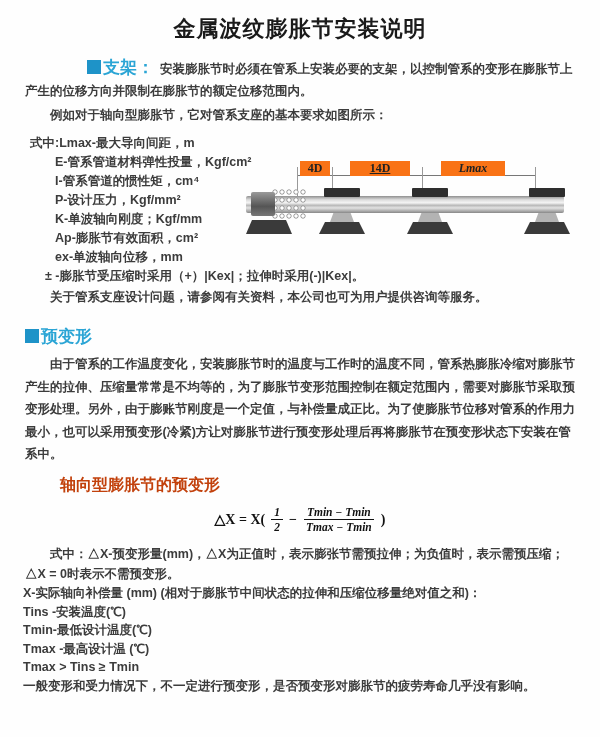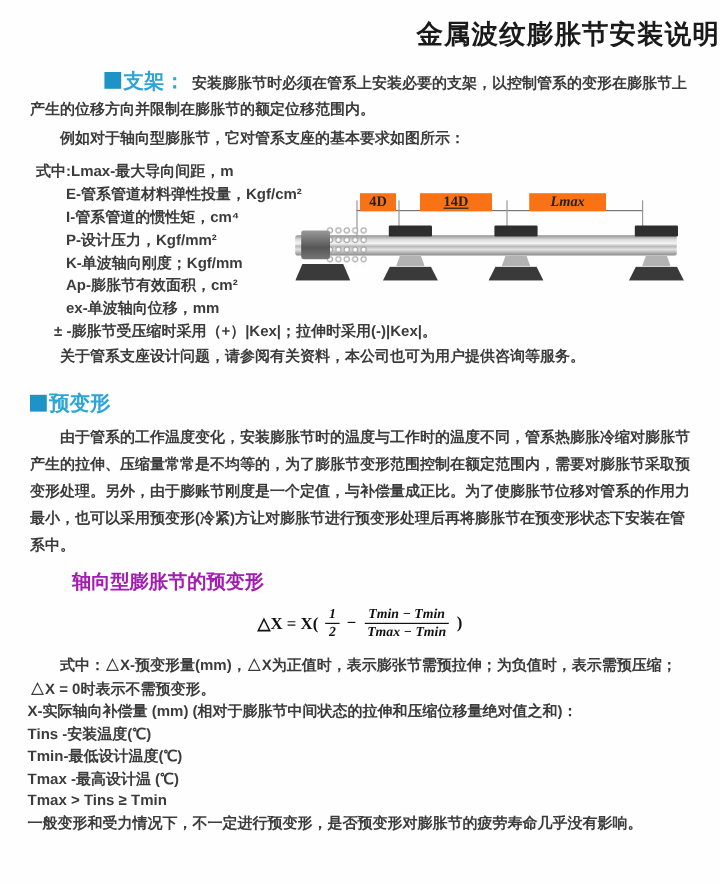--- a/index.html
+++ b/index.html
@@ -12,21 +12,21 @@
   }
   .page {
     position: relative;
     width: 600px;
     height: 737px;
     background: #fefefe;
   }
   
   .title {
     padding-top: 14px;
-    text-align: right;
+    text-align: center;
     font-size: 22px;
     font-weight: bold;
     color: #1a1a1a;
     letter-spacing: 1px;
   }
   
   .sq {
     display: inline-block;
     width: 14px; height: 14px;
     background: #1e93c8;
@@ -35,21 +35,21 @@
   }
   .sec-title {
     font-size: 17px;
     font-weight: bold;
     color: #2ba5d5;
     margin-right: 6px;
   }
   .sub-head {
     font-size: 16px;
     font-weight: bold;
-    color: #a21caf;
+    color: #c2410c;
   }
   
   .support-intro {
     margin: 13px 20px 0 25px;
     text-indent: 62px;
     font-size: 12.5px;
     font-weight: 600;
     line-height: 22px;
   }
   .example-line {

